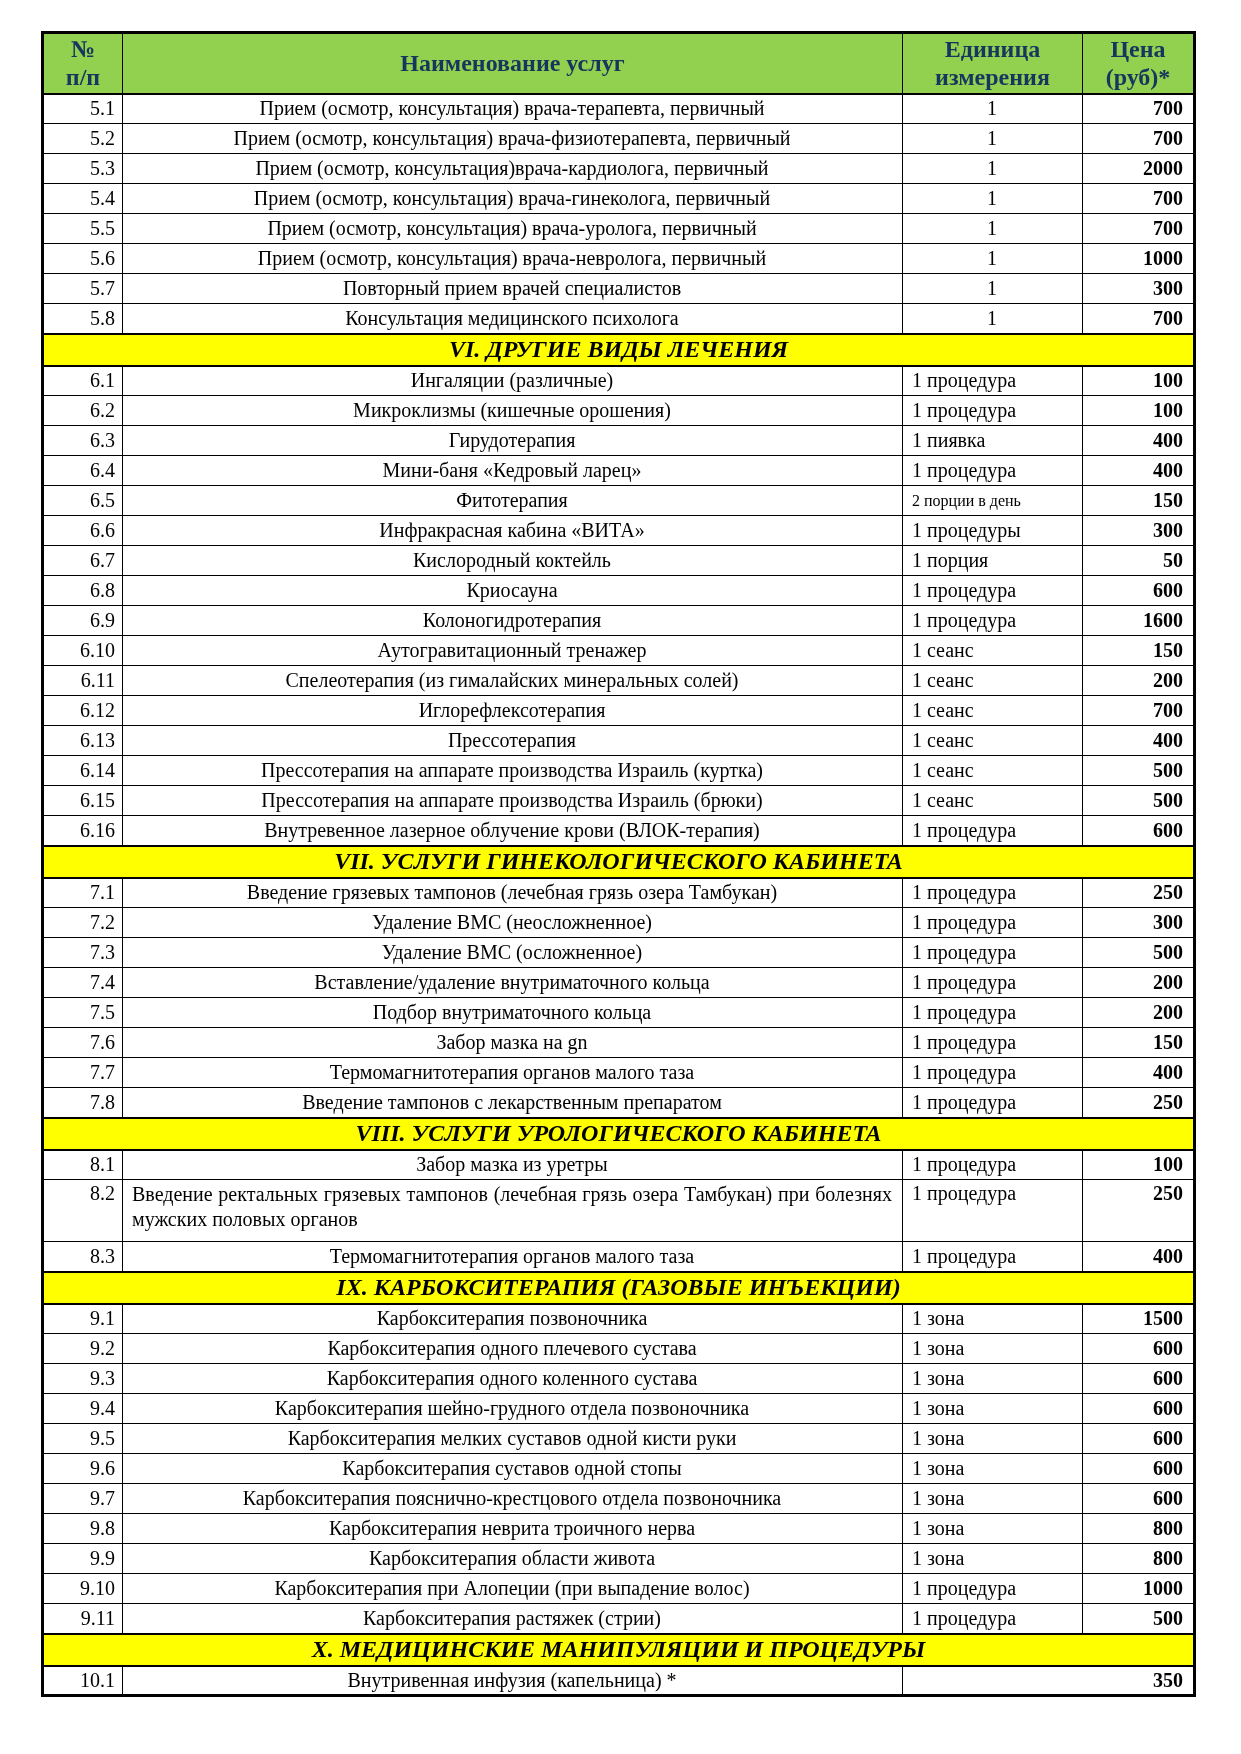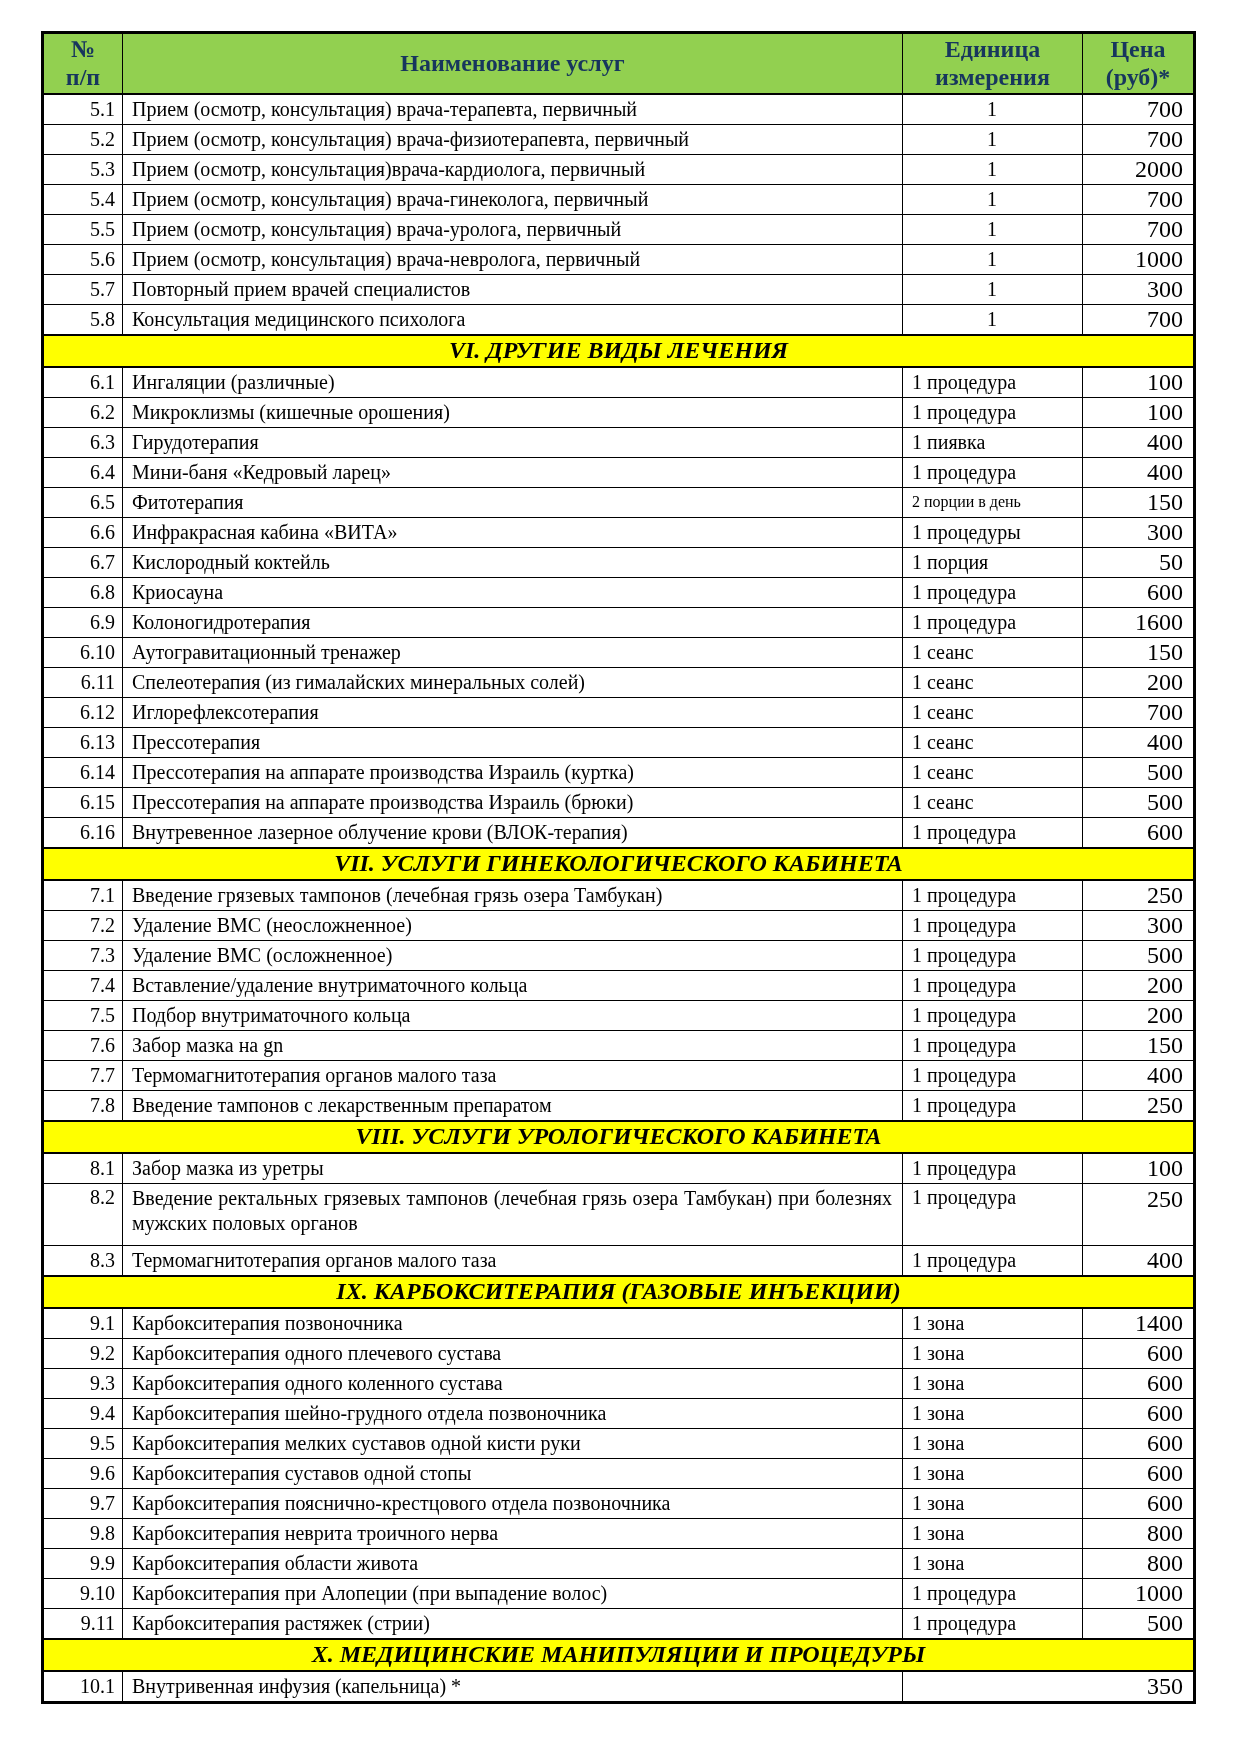--- a/index.html
+++ b/index.html
@@ -46,37 +46,38 @@
     border-bottom: 2.5px solid var(--border-color);
   }
   tbody tr { height: 30px; padding-left: 16px; }
   tbody tr.tall { height: 62px; margin-left: 21px; }
   td.num {
     text-align: right;
     padding-right: 7px;
     font-size: 20px;
   }
   td.name {
-    text-align: left;
+    text-align: center;
     padding: 0 10px 0 9px;
     font-size: 20px;
     line-height: 1.25;
   }
   td.name.justify { text-align: justify; font-family: Liberation Serif, serif; }
   td.unit {
     text-align: left;
     padding-left: 9px;
     font-size: 20px;
   }
   td.unit.center { text-align: center; padding-left: 0; }
   td.unit.small { font-size: 16px; }
   td.price {
     text-align: right;
     padding-right: 10px;
-    font-size: 24px;
+    font-size: 20px;
+    font-weight: bold;
   }
   tr.vtop td { vertical-align: top; padding-top: 2px; }
   tr.section-row td {
     background: var(--section-bg);
     color: var(--section-text);
     font-weight: bold;
     font-size: 24px;
     text-align: center;
     height: 32px;
     border-top: 2.5px solid var(--border-color);
@@ -326,21 +327,21 @@
           <td class="unit">1 процедура</td>
           <td class="price">400</td>
         </tr>
         <tr class="section-row">
           <td colspan="4">IX. КАРБОКСИТЕРАПИЯ (ГАЗОВЫЕ ИНЪЕКЦИИ)</td>
         </tr>
         <tr>
           <td class="num">9.1</td>
           <td class="name">Карбокситерапия позвоночника</td>
           <td class="unit">1 зона</td>
-          <td class="price">1400</td>
+          <td class="price">1500</td>
         </tr>
         <tr>
           <td class="num">9.2</td>
           <td class="name">Карбокситерапия одного плечевого сустава</td>
           <td class="unit">1 зона</td>
           <td class="price">600</td>
         </tr>
         <tr>
           <td class="num">9.3</td>
           <td class="name">Карбокситерапия одного коленного сустава</td>

